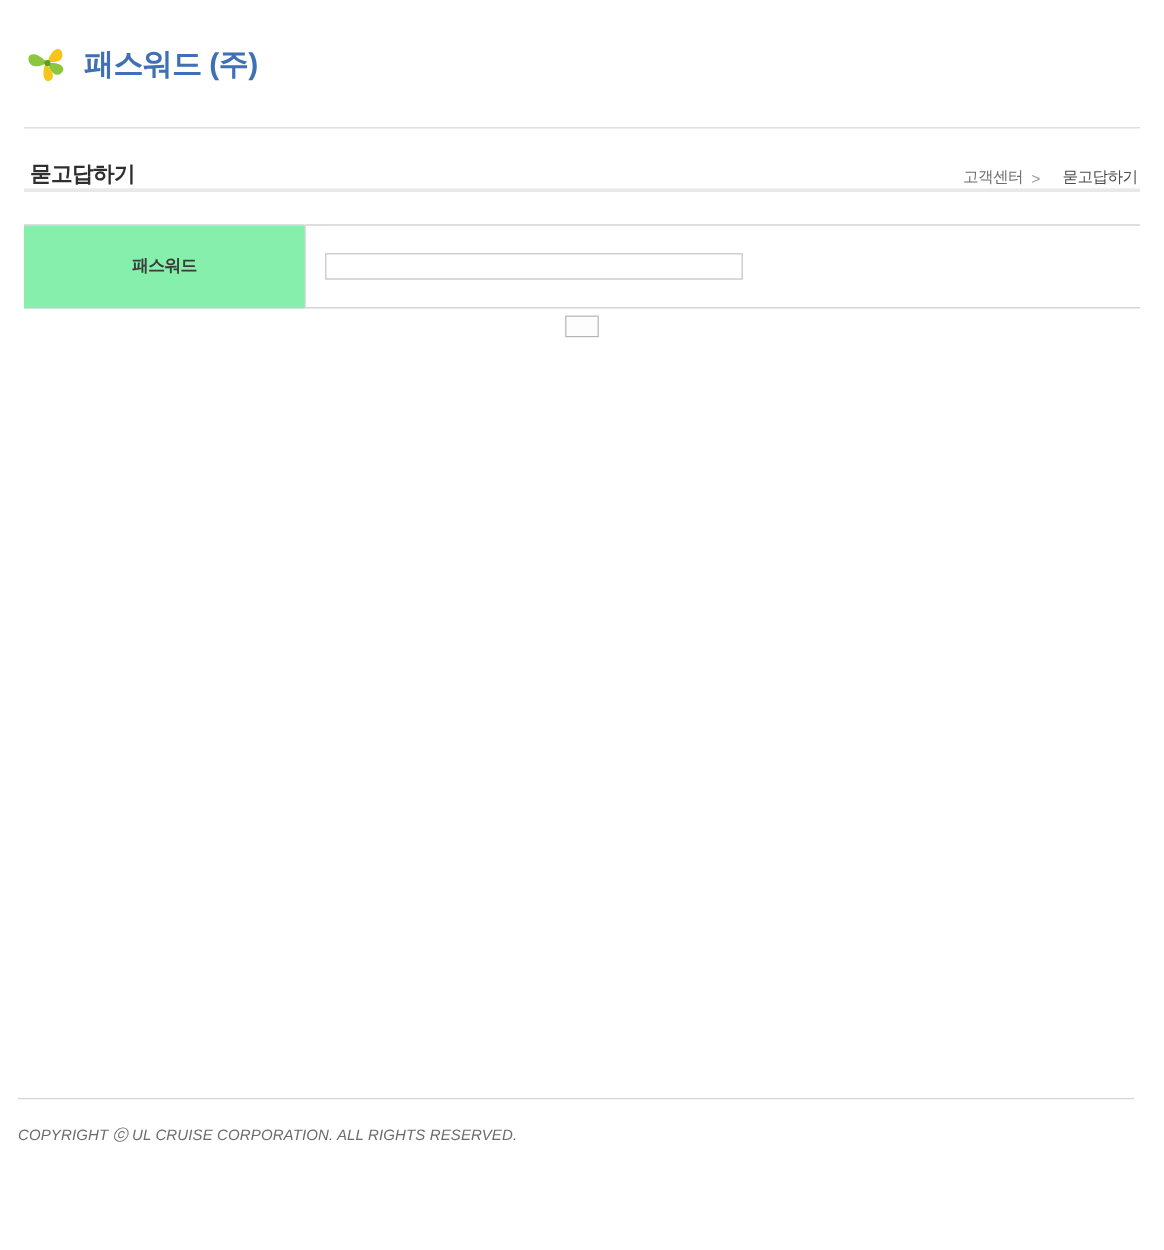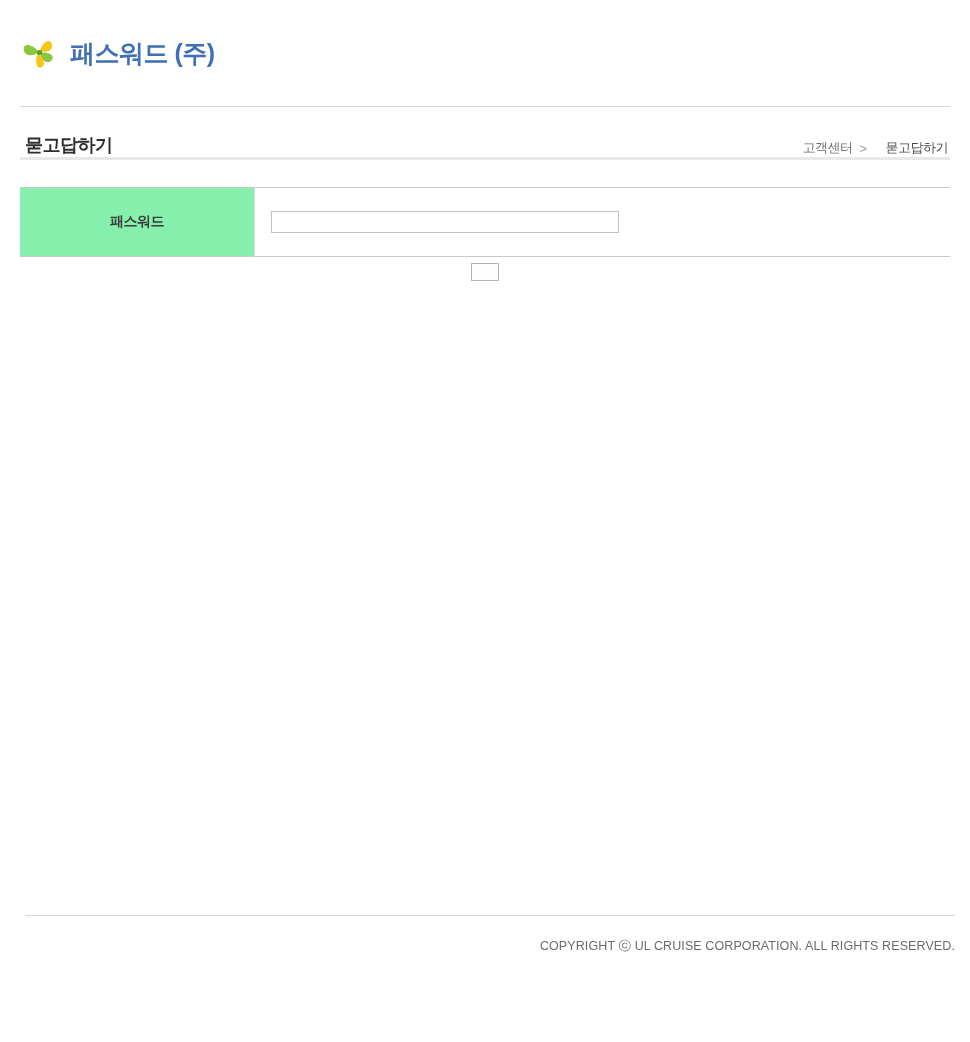--- a/index.html
+++ b/index.html
@@ -144,25 +144,26 @@
     font-size: 11px;
     color: #444;
     line-height: 16px;
     padding: 0 5px;
     cursor: pointer;
   }
 
   
   .footer {
     position: absolute;
-    left: 25px;
+    left: 15px;
     top: 915px;
     width: 930px;
     border-top: 1px solid #d5d5d5;
-    text-align: right;
+    text-align: left;
+    font-style: italic;
   }
   .copyright {
     margin-top: 22px;
     font-size: 12.5px;
     color: #6b6b6b;
     letter-spacing: 0.1px;
   }
 </style>
 </head>
 <body>

